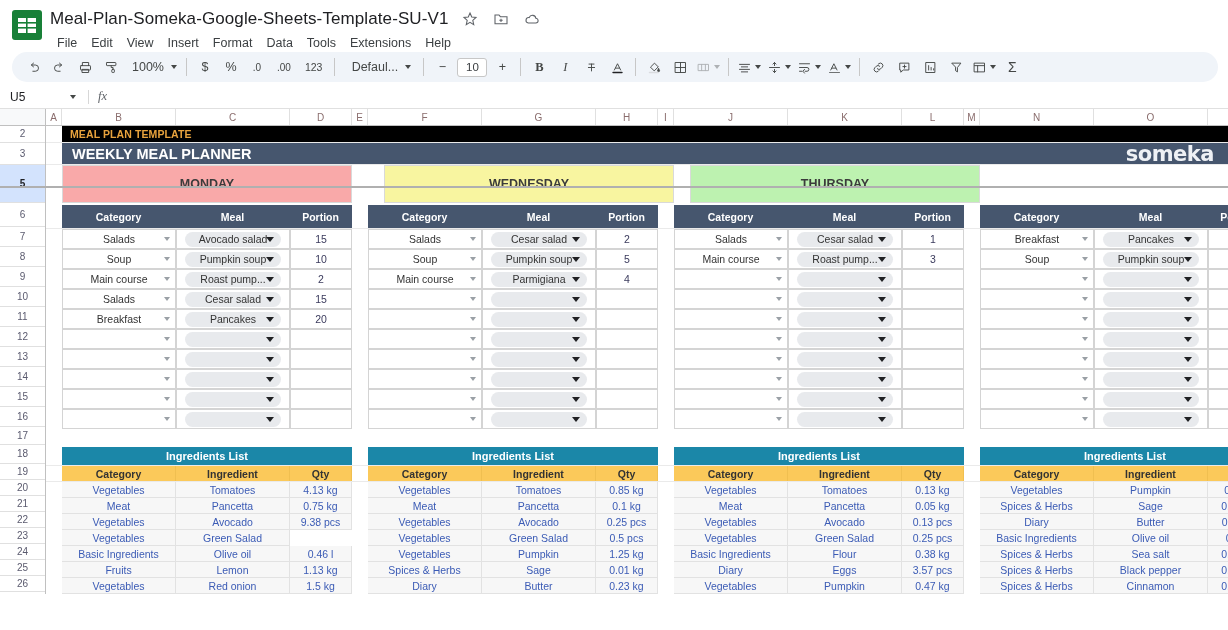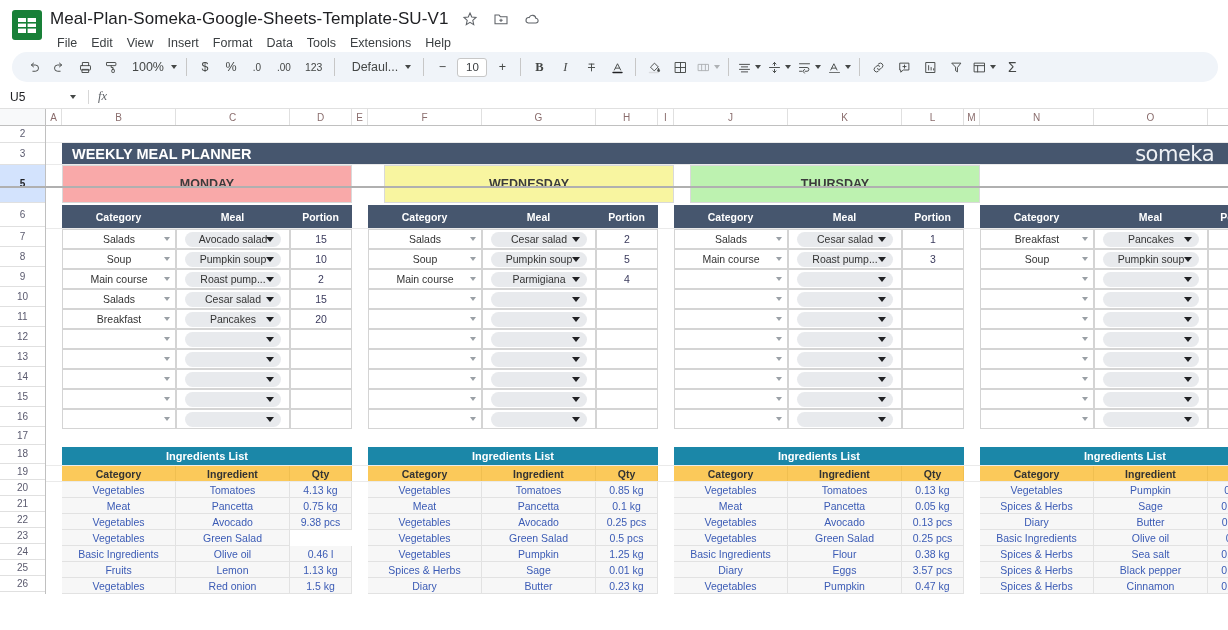--- a/index.html
+++ b/index.html
@@ -77,21 +77,21 @@
 
   
   .freeze-line { position:absolute; left:0; width:1228px; height:2px; background:#b0b0b0; z-index:6; }
 
   
   .banner-blk { background:#000; color:#E8A33D; font-size:10.5px; font-weight:bold;
                 display:flex; align-items:center; padding-left:8px; letter-spacing:.1px; }
   .banner-nav { background:#46566e; color:#fff; font-size:14.5px; font-weight:bold;
                 display:flex; align-items:center; justify-content:space-between;
                 padding:0 14px 0 10px; }
-  .someka { font-size:21px; font-weight:normal; color:#eef1f5; letter-spacing:-.5px;
+  .someka { font-size:21px; font-weight:bold; color:#eef1f5; letter-spacing:-.5px;
             font-family:"DejaVu Sans", sans-serif; }
 
   
   .dayhdr { font-size:12.5px; font-weight:bold; color:#3b3b3b; display:flex;
             align-items:center; justify-content:center; border:1px solid #d9d9d9; }
 
   
   .thd { background:#46566e; color:#fff; font-size:10.5px; font-weight:bold;
          display:flex; align-items:center; justify-content:center;
          border-right:1px solid #46566e; }
@@ -378,20 +378,21 @@
         <div class="rh" style="height: 16px; line-height: 15px;">21</div>
         <div class="rh" style="height: 16px; line-height: 15px;">22</div>
         <div class="rh" style="height: 16px; line-height: 15px;">23</div>
         <div class="rh" style="height: 16px; line-height: 15px;">24</div>
         <div class="rh" style="height: 16px; line-height: 15px;">25</div>
         <div class="rh" style="height: 16px; line-height: 15px;">26</div>
       </div>
     <div class="sheetbody" id="sheetbody">
         <div class="cellrow" style="height: 17px;">
           <div class="c " style="width: 16px; height: 100%;"></div>
+          <div class="c banner-blk" style="width: 1166px; height: 100%;">MEAL PLAN TEMPLATE</div>
         </div>
         <div class="cellrow" style="height: 22px;">
           <div class="c " style="width: 16px; height: 100%;"></div>
           <div class="c banner-nav" style="width: 1166px; height: 100%;">
             <span>WEEKLY MEAL PLANNER</span>
             <span class="someka">someka</span>
           </div>
         </div>
         <div class="cellrow" style="height: 38px; border-bottom: none;">
           <div class="c " style="width: 16px; height: 100%;"></div>

